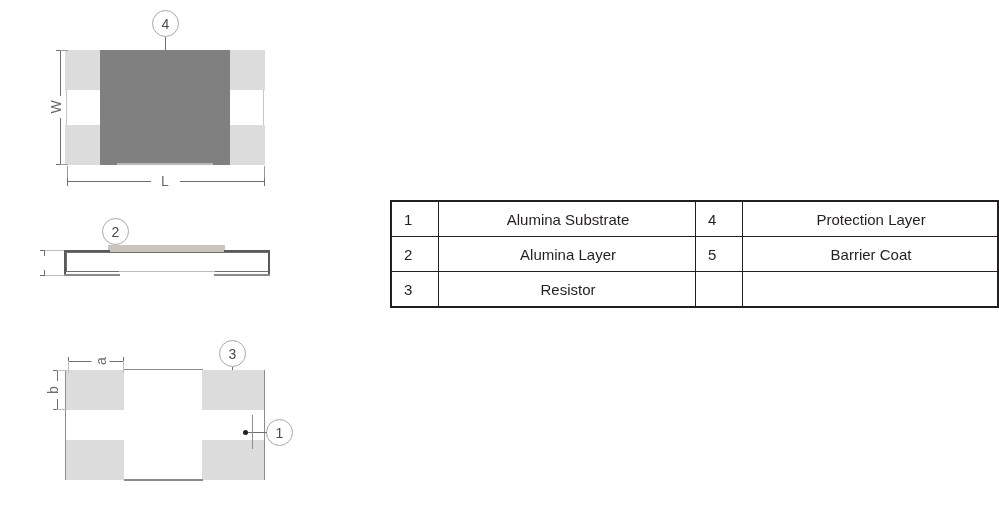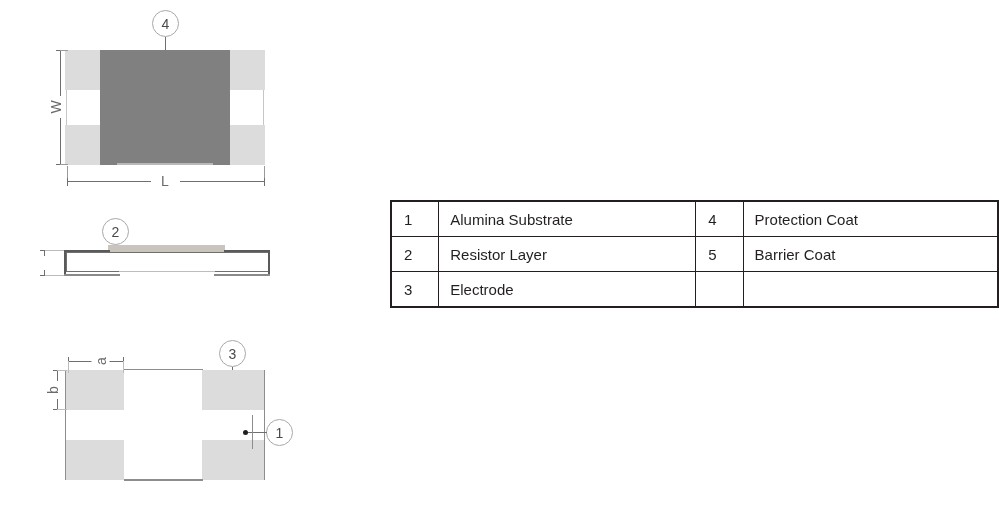--- a/index.html
+++ b/index.html
@@ -49,21 +49,21 @@
   #legend-table td{
     border:1px solid #231f20;
     height:34px;
     font-size:15px;
     color:#231f20;
     padding:0 9px;
     vertical-align:middle;
     white-space:nowrap;
   }
   #legend-table td.num{width:28px;text-align:left;padding-left:12px;}
-  #legend-table td.lab{width:255px;text-align:left;padding-left:11px;}
+  #legend-table td.lab{width:255px;text-align:center;padding-left:11px;}
 </style>
 </head>
 <body>
 
 <div class="stage">
 
   <div>
 
     <div class="callout" style="left:152px;top:10px;">
       <span>4</span>
@@ -169,30 +169,30 @@
     <div class="line" style="left:252px;top:415px;width:1px;height:34px;background:#8d8d8d;"></div>
     <div class="dot" style="left:243px;top:430px;"></div>
   </div>
 
   <table id="legend-table">
     <tbody>
       <tr>
         <td class="num">1</td>
         <td class="lab">Alumina Substrate</td>
         <td class="num">4</td>
-        <td class="lab">Protection Coat</td>
+        <td class="lab">Protection Layer</td>
       </tr>
       <tr>
         <td class="num">2</td>
-        <td class="lab">Resistor Layer</td>
+        <td class="lab">Alumina Layer</td>
         <td class="num">5</td>
         <td class="lab">Barrier Coat</td>
       </tr>
       <tr>
         <td class="num">3</td>
-        <td class="lab">Electrode</td>
+        <td class="lab">Resistor</td>
         <td class="num"></td>
         <td class="lab"></td>
       </tr>
     </tbody>
   </table>
 
 </div>
 
 </body></html>

